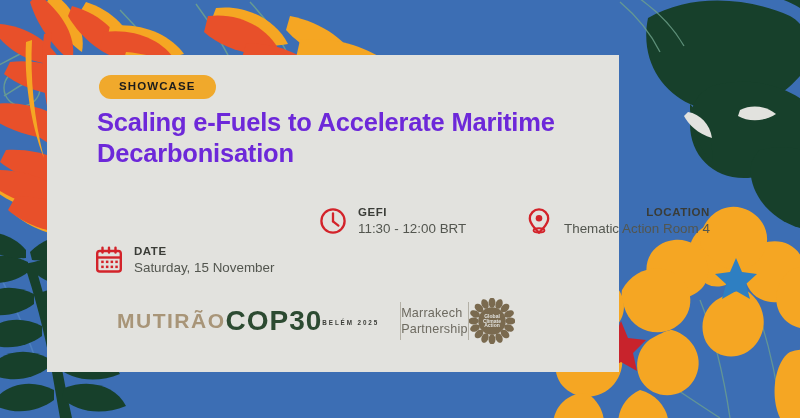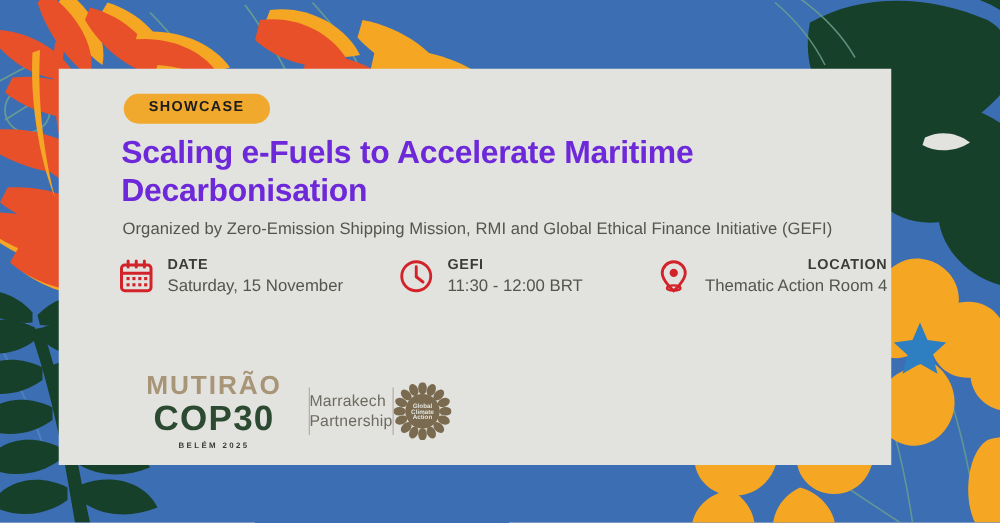--- a/index.html
+++ b/index.html
@@ -10,21 +10,21 @@
     position:relative;
   }
   #stage { position:absolute; inset:0; width:800px; height:418px; overflow:hidden; }
   .deco { position:absolute; pointer-events:none; }
   #bg-svg { position:absolute; inset:0; }
 
   
   #card {
     position:absolute;
     left:47px; top:55px;
-    width:666px; height:317px;
+    width:572px; height:317px;
     background:#E2E2DE;
     z-index:5;
   }
 
   #badge {
     position:absolute; left:52px; top:20px;
     background:#F0A92C;
     color:#1C1C1C;
     font-size:11.5px;
     font-weight:bold;
@@ -58,21 +58,21 @@
     width:650px; height:48px;
   }
   .info-item { position:absolute; top:0; display:flex; align-items:center; gap:11px; }
   .info-icon { width:28px; height:28px; flex:0 0 28px; }
   .info-text { display:flex; flex-direction:column; justify-content:center; gap:2px; }
   .info-label { font-size:11.5px; font-weight:bold; color:#3A3C37; letter-spacing:0.55px; line-height:1; }
   .info-value { font-size:13.4px; color:#53564F; line-height:1.15; white-space:nowrap; }
 
   
   #logos { position:absolute; left:70px; top:243px; display:flex; align-items:center; gap:21px; }
-  #mutirao-logo { display:flex; flex-direction:column; align-items:center; }
+  #mutirao-logo { display:flex; flex-direction:row; align-items:center; }
   #mutirao-word {
     font-size:21px; font-weight:bold; color:#A89578;
     letter-spacing:1.5px; line-height:1; font-family:"Liberation Sans", sans-serif;
   }
   #cop30-word {
     font-size:28px; font-weight:bold; color:#2C4A31;
     letter-spacing:1px; line-height:1.08; margin-top:1px;
   }
   #belem-word {
     font-size:6.3px; font-weight:bold; color:#3A3C37;
@@ -226,25 +226,24 @@
                C 770 398 774 362 790 352 Z" fill="#F5A623"></path>
     </g>
   </svg>
 
   <div id="card">
 
     <div id="badge">SHOWCASE</div>
 
     <h1 id="title">Scaling e-Fuels to Accelerate Maritime Decarbonisation</h1>
 
-    <div id="subtitle">Organized by Zero-Emission Shipping Mission, RMI and Global Ethical Finance Initiative (GEFI)</div>
 
     <div id="info-row">
 
-      <div class="info-item" style="left:0px;">
+      <div class="info-item" style="left:0px;margin-top:39px;">
         <svg class="info-icon" viewBox="0 0 28 28">
           <rect x="2.2" y="5" width="23.6" height="20.5" rx="2.6" fill="none" stroke="#D3232A" stroke-width="2.4"></rect>
           <line x1="2.2" y1="11.5" x2="25.8" y2="11.5" stroke="#D3232A" stroke-width="2.4"></line>
           <line x1="7.5" y1="1.8" x2="7.5" y2="6.5" stroke="#D3232A" stroke-width="2.4" stroke-linecap="round"></line>
           <line x1="14" y1="1.8" x2="14" y2="6.5" stroke="#D3232A" stroke-width="2.4" stroke-linecap="round"></line>
           <line x1="20.5" y1="1.8" x2="20.5" y2="6.5" stroke="#D3232A" stroke-width="2.4" stroke-linecap="round"></line>
           <g fill="#D3232A">
             <rect x="6.2" y="14.6" width="2.5" height="2.5"></rect>
             <rect x="10.9" y="14.6" width="2.5" height="2.5"></rect>
             <rect x="15.6" y="14.6" width="2.5" height="2.5"></rect>

